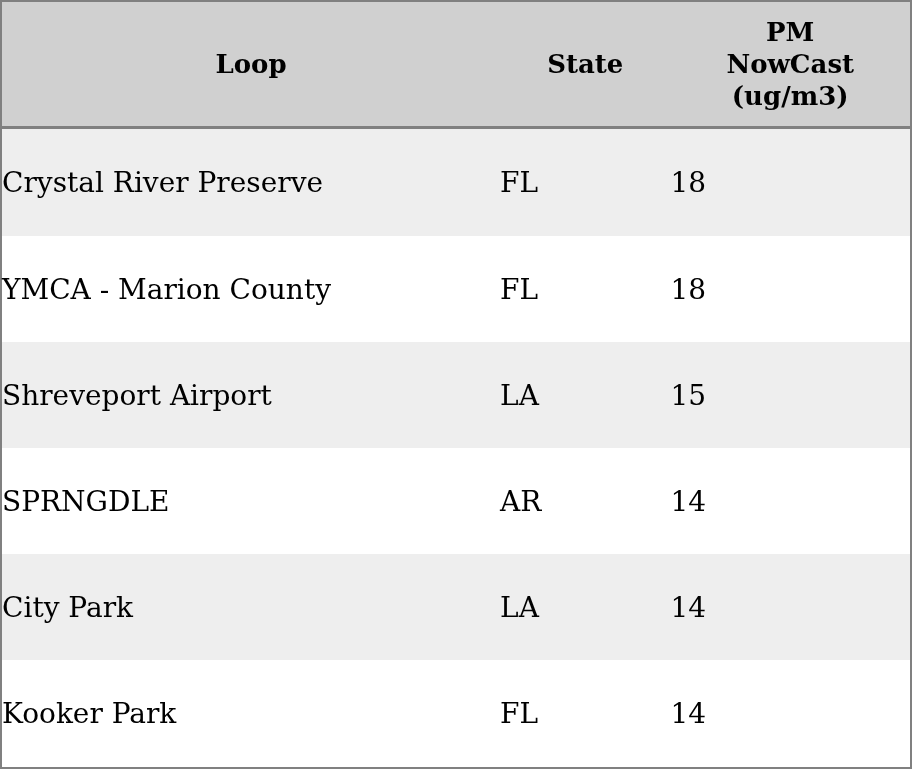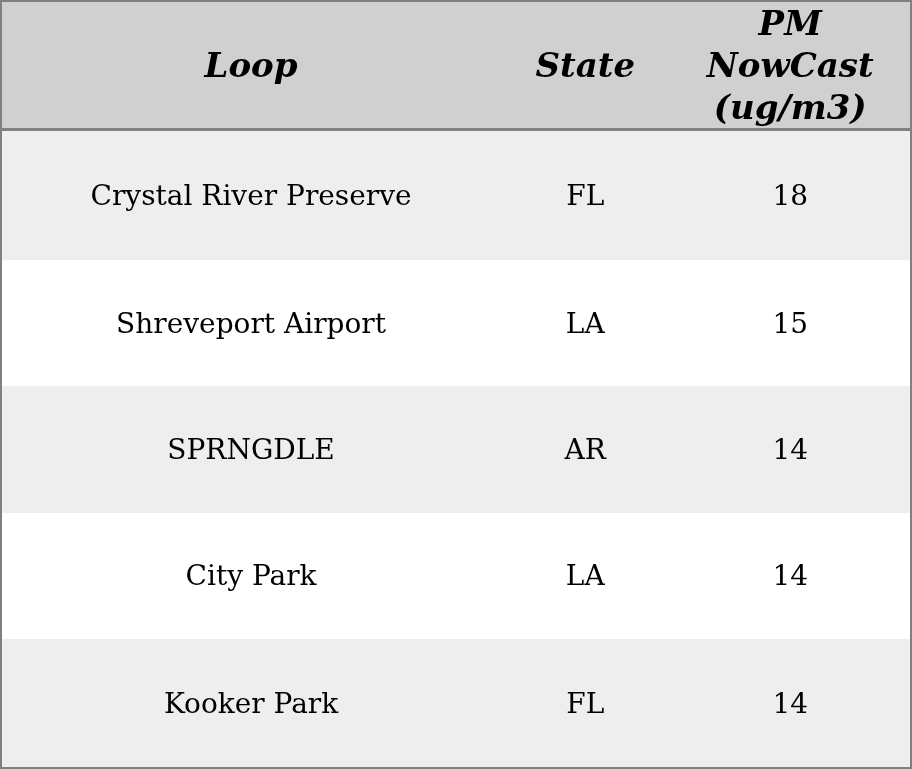--- a/index.html
+++ b/index.html
@@ -17,36 +17,34 @@
     font-family: "DejaVu Serif", "Liberation Serif", serif;
     color: var(--text-color, #000000);
     border: 2px solid var(--border-color, #808080);
   }
   col.col-site  { width: 498px; }
   col.col-state { width: 170px; }
   col.col-pm    { width: 240px; }
   thead th {
     background: var(--header-bg, #d0d0d0);
     font-weight: bold;
-    font-size: 34px;
+    font-size: 26px;
     line-height: 1.24;
     text-align: center;
     vertical-align: middle;
     padding: 0;
     height: 124px;
     border-bottom: 3px solid var(--border-color, #808080);
-    font-style: italic;
   }
   thead th .wrap-narrow {
     display: inline-block;
     max-width: 170px;
   }
   tbody td {
     font-size: 28px;
-    text-align: center;
     vertical-align: middle;
     padding: 0;
     height: 57px;
   }
   tbody tr:nth-child(odd)  { background: var(--row-alt-bg, #eeeeee); }
   tbody tr:nth-child(even) { background: var(--row-bg, #ffffff); }
 </style>
 </head>
 <body>
 
@@ -64,20 +62,25 @@
         <th><span class="wrap-narrow">PM NowCast (ug/m3)</span></th>
       </tr>
     </thead>
     <tbody>
       <tr>
         <td>Crystal River Preserve</td>
         <td>FL</td>
         <td>18</td>
       </tr>
       <tr>
+        <td>YMCA - Marion County</td>
+        <td>FL</td>
+        <td>18</td>
+      </tr>
+      <tr>
         <td>Shreveport Airport</td>
         <td>LA</td>
         <td>15</td>
       </tr>
       <tr>
         <td>SPRNGDLE</td>
         <td>AR</td>
         <td>14</td>
       </tr>
       <tr>

